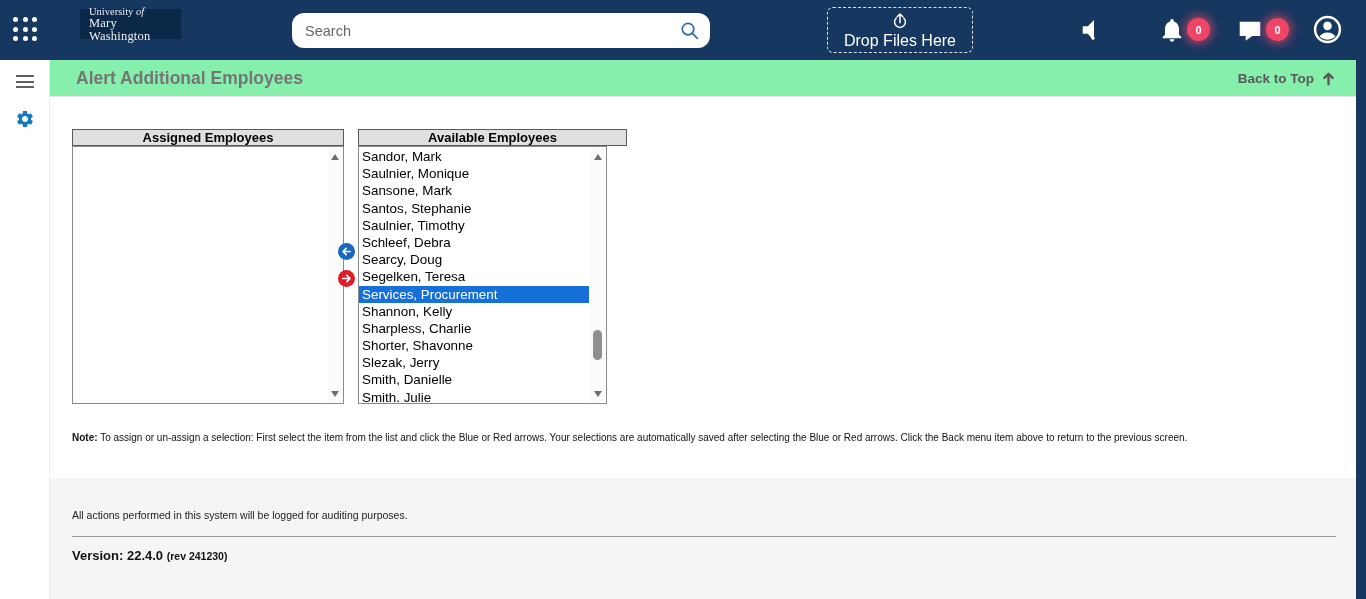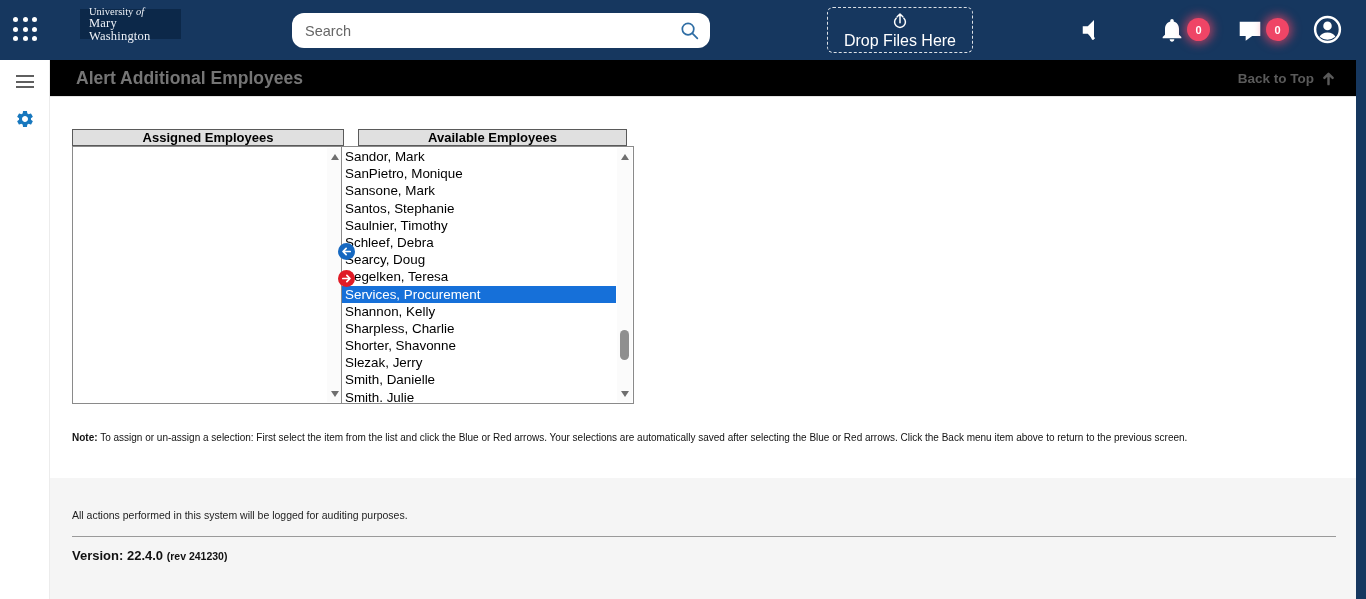--- a/index.html
+++ b/index.html
@@ -40,35 +40,35 @@
 
   
   .sidebar { position:absolute; left:0; top:60px; width:50px; height:539px;
              background:#fff; border-right:1px solid #ececec; z-index:20; }
   .hamburger { position:absolute; left:16px; top:15px; width:18px; cursor:pointer; }
   .hamburger i { display:block; height:2px; background:#5f5f5f; margin-bottom:3.5px; }
   .gear { position:absolute; left:15px; top:49px; width:20px; height:20px; cursor:pointer; }
 
   
   .header-strip { position:absolute; left:50px; top:60px; right:10px; height:37px;
-                  background:#000000; border-bottom:1px solid #e3e3e3;
+                  background:#86efac; border-bottom:1px solid #e3e3e3;
                   display:flex; align-items:center; padding:0 20px 0 26px; z-index:10; }
   .page-title { font-size:17.5px; font-weight:bold; color:#757575; }
   .back-top { margin-left:auto; display:flex; align-items:center; gap:7px;
               font-size:13.5px; font-weight:bold; color:#5a5a5a; cursor:pointer; }
 
   
   .dl-header { position:absolute; height:17px; background:#e0e0e0; border:1px solid #5a5a5a;
                font-size:13px; font-weight:bold; color:#000; text-align:center; line-height:15px; }
   .hdr-assigned  { left:72px;  top:129px; width:272px; }
   .hdr-available { left:358px; top:129px; width:269px; }
   .listbox { position:absolute; top:146px; height:258px; background:#fff;
              border:1px solid #8a8a8a; }
   .box-assigned  { left:72px;  width:272px; }
-  .box-available { left:341px; width:293px; }
+  .box-available { left:358px; width:249px; }
   .items { position:absolute; left:0; top:1px; right:17px; bottom:1px; overflow:hidden; }
   .list-item { height:17.2px; line-height:17.2px; padding-left:3px; font-size:13.4px;
                color:#000; white-space:nowrap; cursor:default; }
   .list-item.selected { background:var(--sel,#1670d9); color:#fff; }
   .sbar { position:absolute; top:1px; right:1px; bottom:1px; width:15px; background:#fbfbfb; }
   .sb-btn { position:absolute; left:0; width:15px; height:15px; display:flex;
             align-items:center; justify-content:center; cursor:pointer; }
   .sb-btn.up { top:1px; } .sb-btn.down { bottom:1px; }
   .tri-up { width:0; height:0; border-left:4.5px solid transparent;
             border-right:4.5px solid transparent; border-bottom:6px solid #6f6f6f; }
@@ -203,21 +203,21 @@
   </button>
   <button class="xfer-btn btn-unassign">
     <svg width="11" height="11" viewBox="0 0 12 12" fill="none" stroke="#fff" stroke-width="1.9" stroke-linecap="round" stroke-linejoin="round">
       <path d="M2 6h7.4M6.4 2.6L9.8 6 6.4 9.4"></path>
     </svg>
   </button>
 
   <div class="listbox box-available">
     <div class="items" id="available-items">
         <div class="list-item">Sandor, Mark</div>
-        <div class="list-item">SanPietro, Monique</div>
+        <div class="list-item">Saulnier, Monique</div>
         <div class="list-item">Sansone, Mark</div>
         <div class="list-item">Santos, Stephanie</div>
         <div class="list-item">Saulnier, Timothy</div>
         <div class="list-item">Schleef, Debra</div>
         <div class="list-item">Searcy, Doug</div>
         <div class="list-item">Segelken, Teresa</div>
         <div class="list-item selected">Services, Procurement</div>
         <div class="list-item">Shannon, Kelly</div>
         <div class="list-item">Sharpless, Charlie</div>
         <div class="list-item">Shorter, Shavonne</div>

